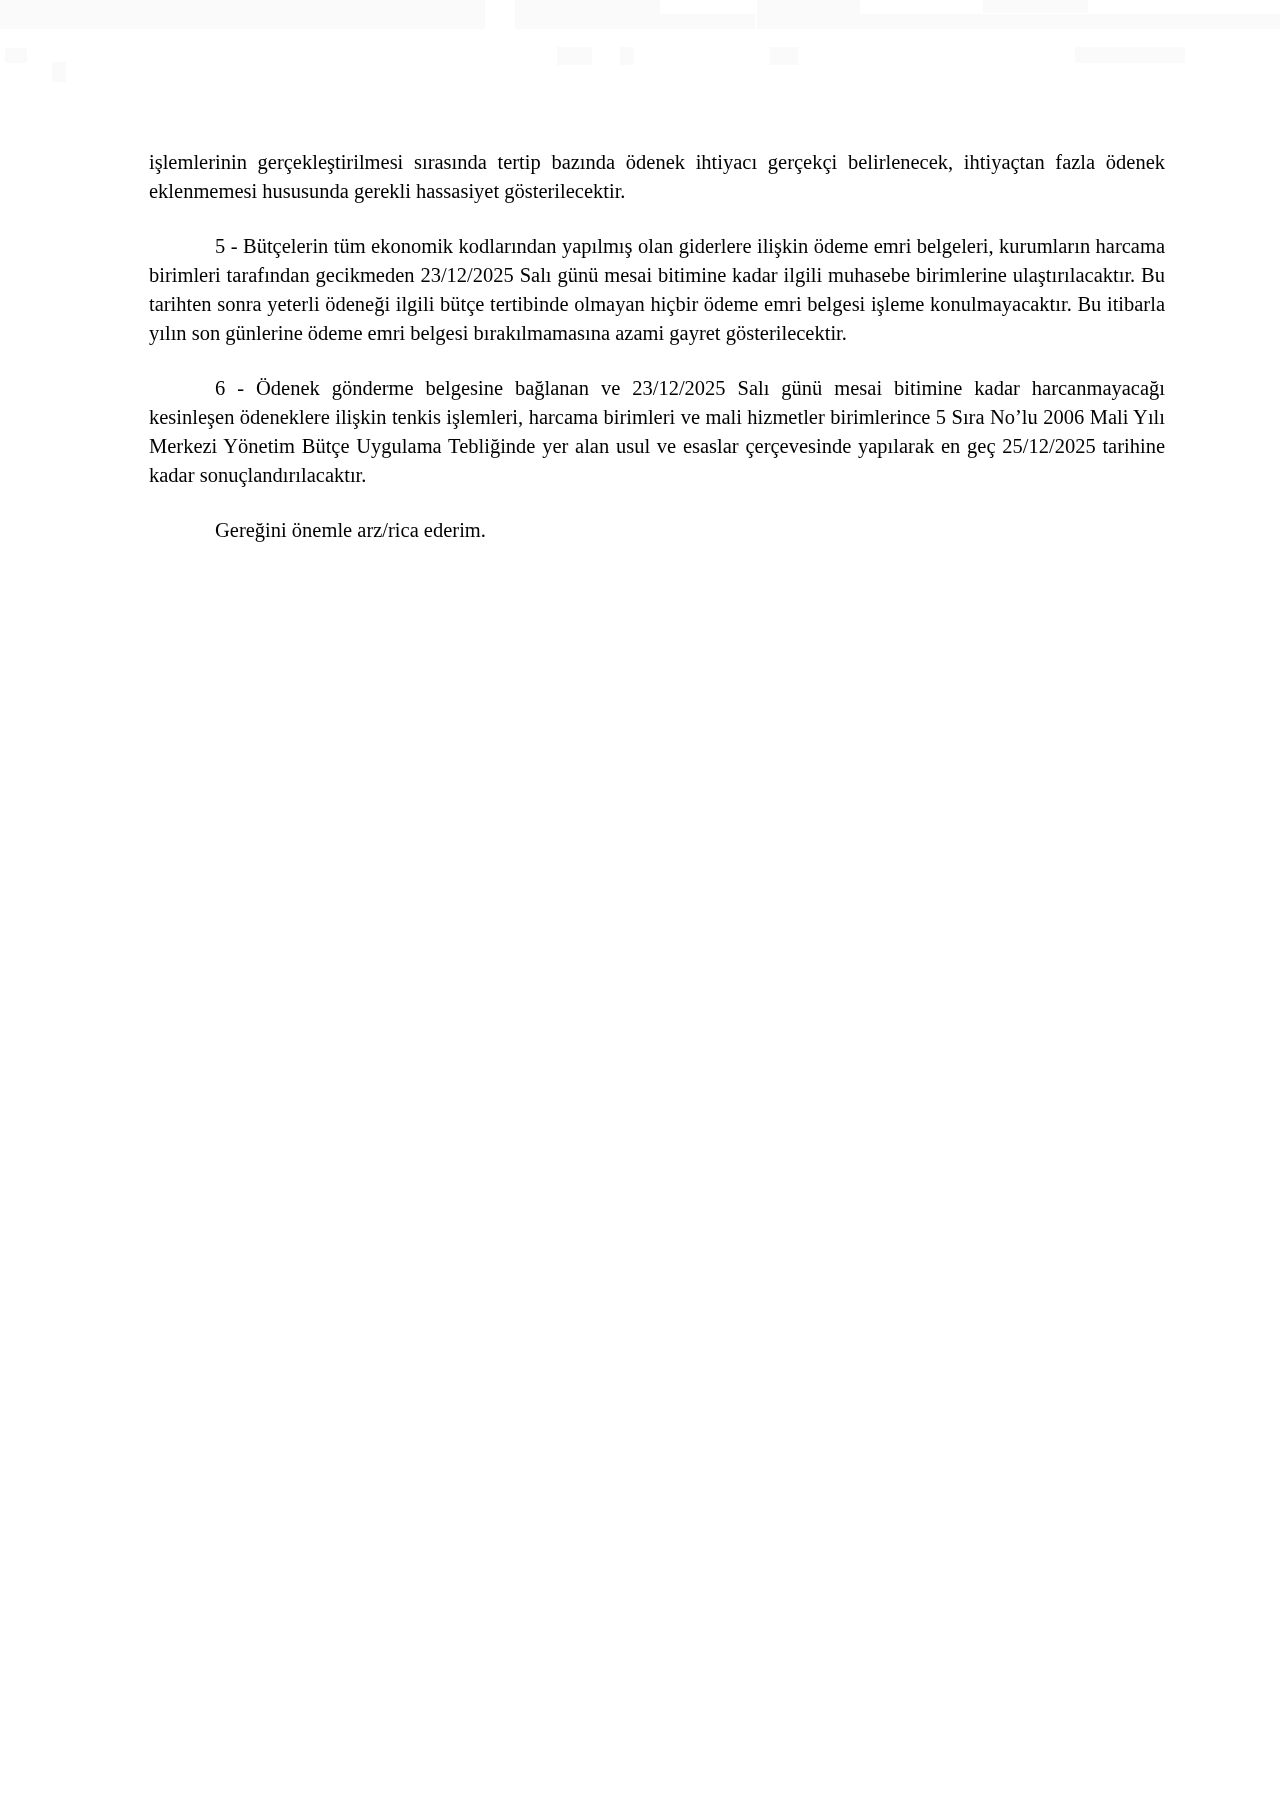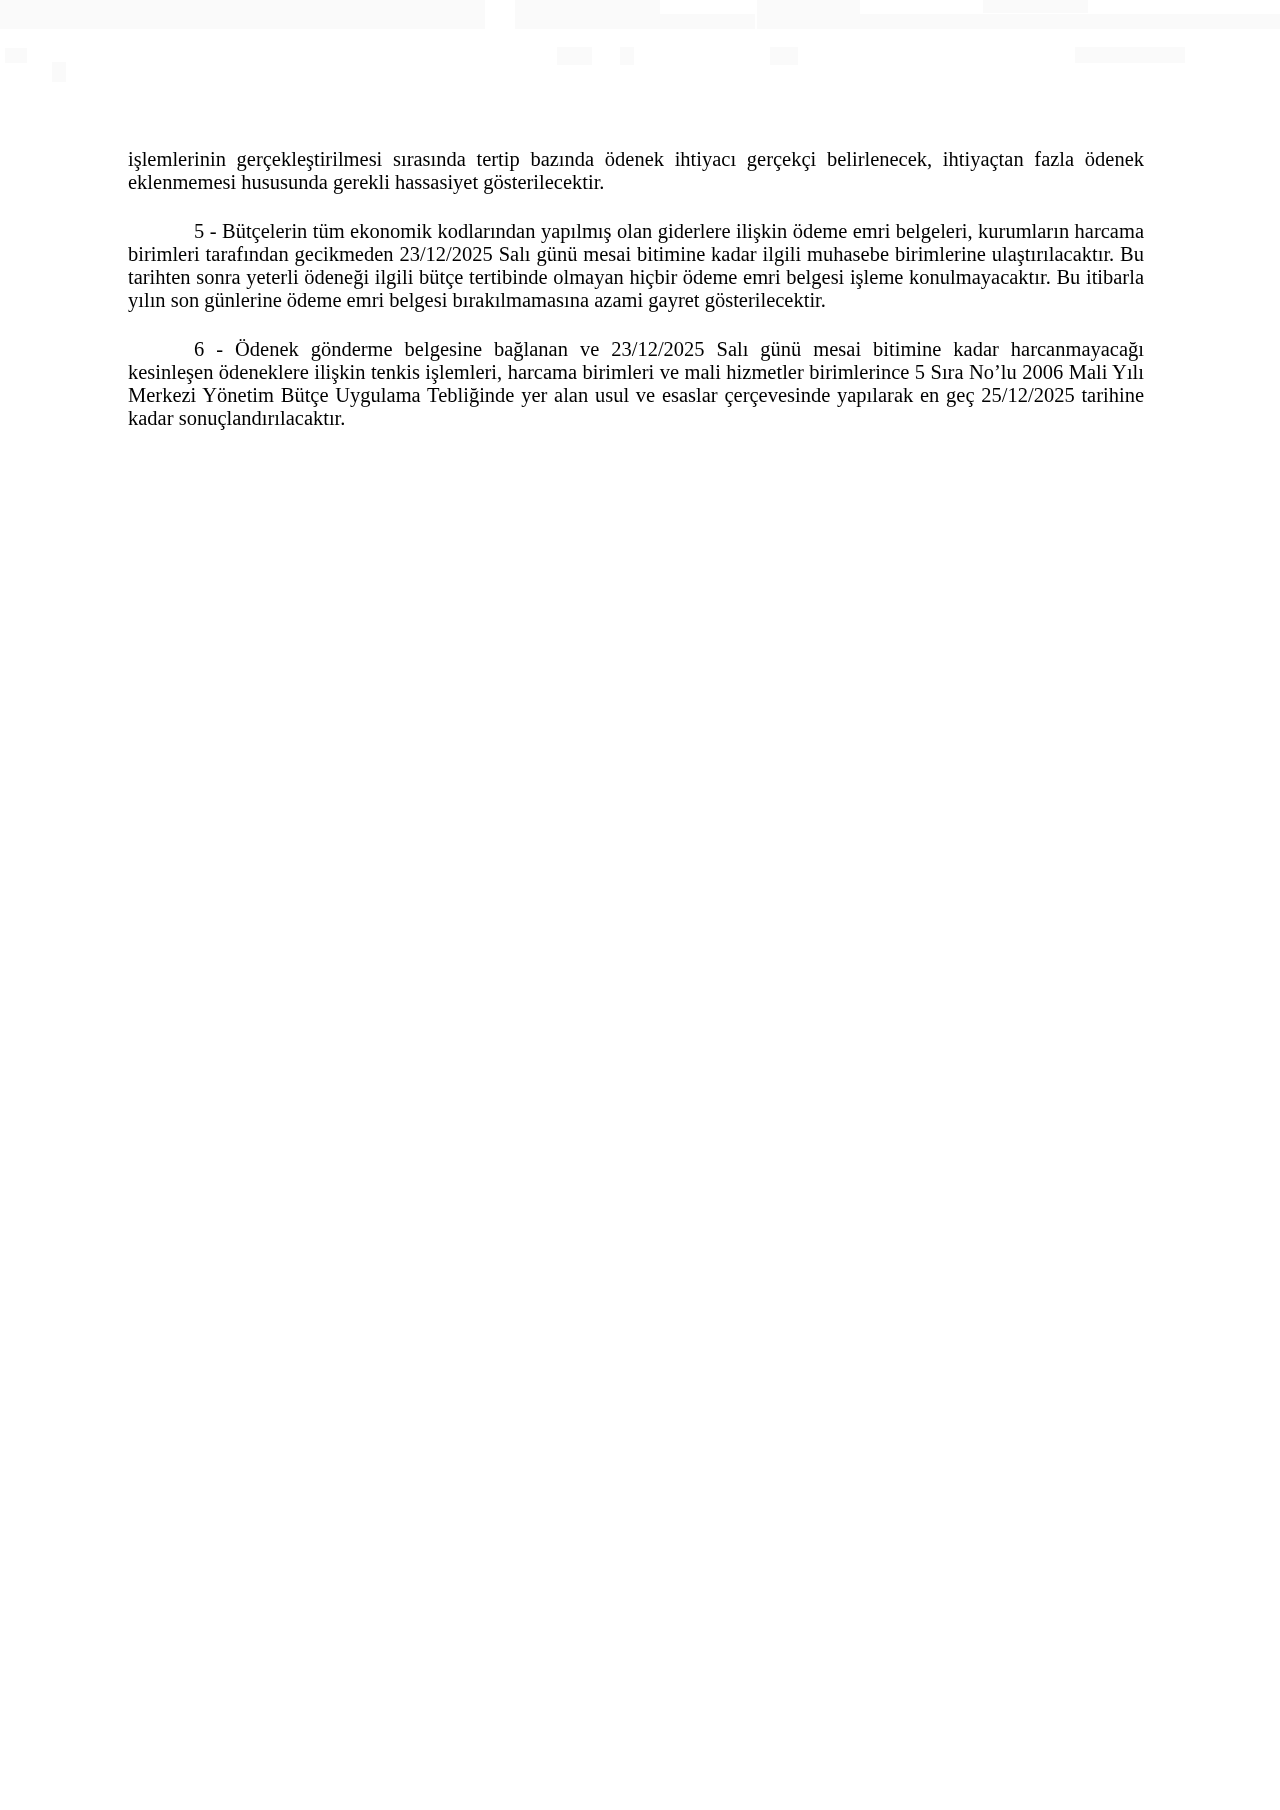--- a/index.html
+++ b/index.html
@@ -29,25 +29,25 @@
   .ghost.g7 { left: 1110px; top: 14px; width: 170px; height: 15px; }
   .ghost.g8 { left: 557px; top: 47px; width: 35px; height: 18px; }
   .ghost.g9 { left: 620px; top: 47px; width: 14px; height: 18px; }
   .ghost.g10 { left: 770px; top: 47px; width: 28px; height: 18px; }
   .ghost.g11 { left: 1075px; top: 47px; width: 110px; height: 16px; }
   .ghost.g12 { left: 5px;  top: 48px; width: 22px; height: 15px; }
   .ghost.g13 { left: 52px; top: 62px; width: 14px; height: 20px; }
 
   .page-text {
     position: absolute;
-    left: 128px;
+    left: 149px;
     top: 148px;
     width: 1016px;
     font-size: 20.5px;
-    line-height: 23px;
+    line-height: 29px;
     text-align: justify;
   }
   .page-text p {
     margin: 0 0 26px 0;
   }
   .page-text p.indent {
     text-indent: 66px;
     margin-top: 12px;
   }
 </style>
@@ -65,13 +65,14 @@
 <div class="ghost g9"></div>
 <div class="ghost g10"></div>
 <div class="ghost g11"></div>
 <div class="ghost g12"></div>
 <div class="ghost g13"></div>
 
 <div class="page-text">
   <p>işlemlerinin gerçekleştirilmesi sırasında tertip bazında ödenek ihtiyacı gerçekçi belirlenecek, ihtiyaçtan fazla ödenek eklenmemesi hususunda gerekli hassasiyet gösterilecektir.</p>
   <p class="indent">5 - Bütçelerin tüm ekonomik kodlarından yapılmış olan giderlere ilişkin ödeme emri belgeleri, kurumların harcama birimleri tarafından gecikmeden 23/12/2025 Salı günü mesai bitimine kadar ilgili muhasebe birimlerine ulaştırılacaktır. Bu tarihten sonra yeterli ödeneği ilgili bütçe tertibinde olmayan hiçbir ödeme emri belgesi işleme konulmayacaktır. Bu itibarla yılın son günlerine ödeme emri belgesi bırakılmamasına azami gayret gösterilecektir.</p>
   <p class="indent">6 - Ödenek gönderme belgesine bağlanan ve 23/12/2025 Salı günü mesai bitimine kadar harcanmayacağı kesinleşen ödeneklere ilişkin tenkis işlemleri, harcama birimleri ve mali hizmetler birimlerince 5 Sıra No’lu 2006 Mali Yılı Merkezi Yönetim Bütçe Uygulama Tebliğinde yer alan usul ve esaslar çerçevesinde yapılarak en geç 25/12/2025 tarihine kadar sonuçlandırılacaktır.</p>
+  <p class="indent">Gereğini önemle arz/rica ederim.</p>
 </div>
 
 </body></html>

